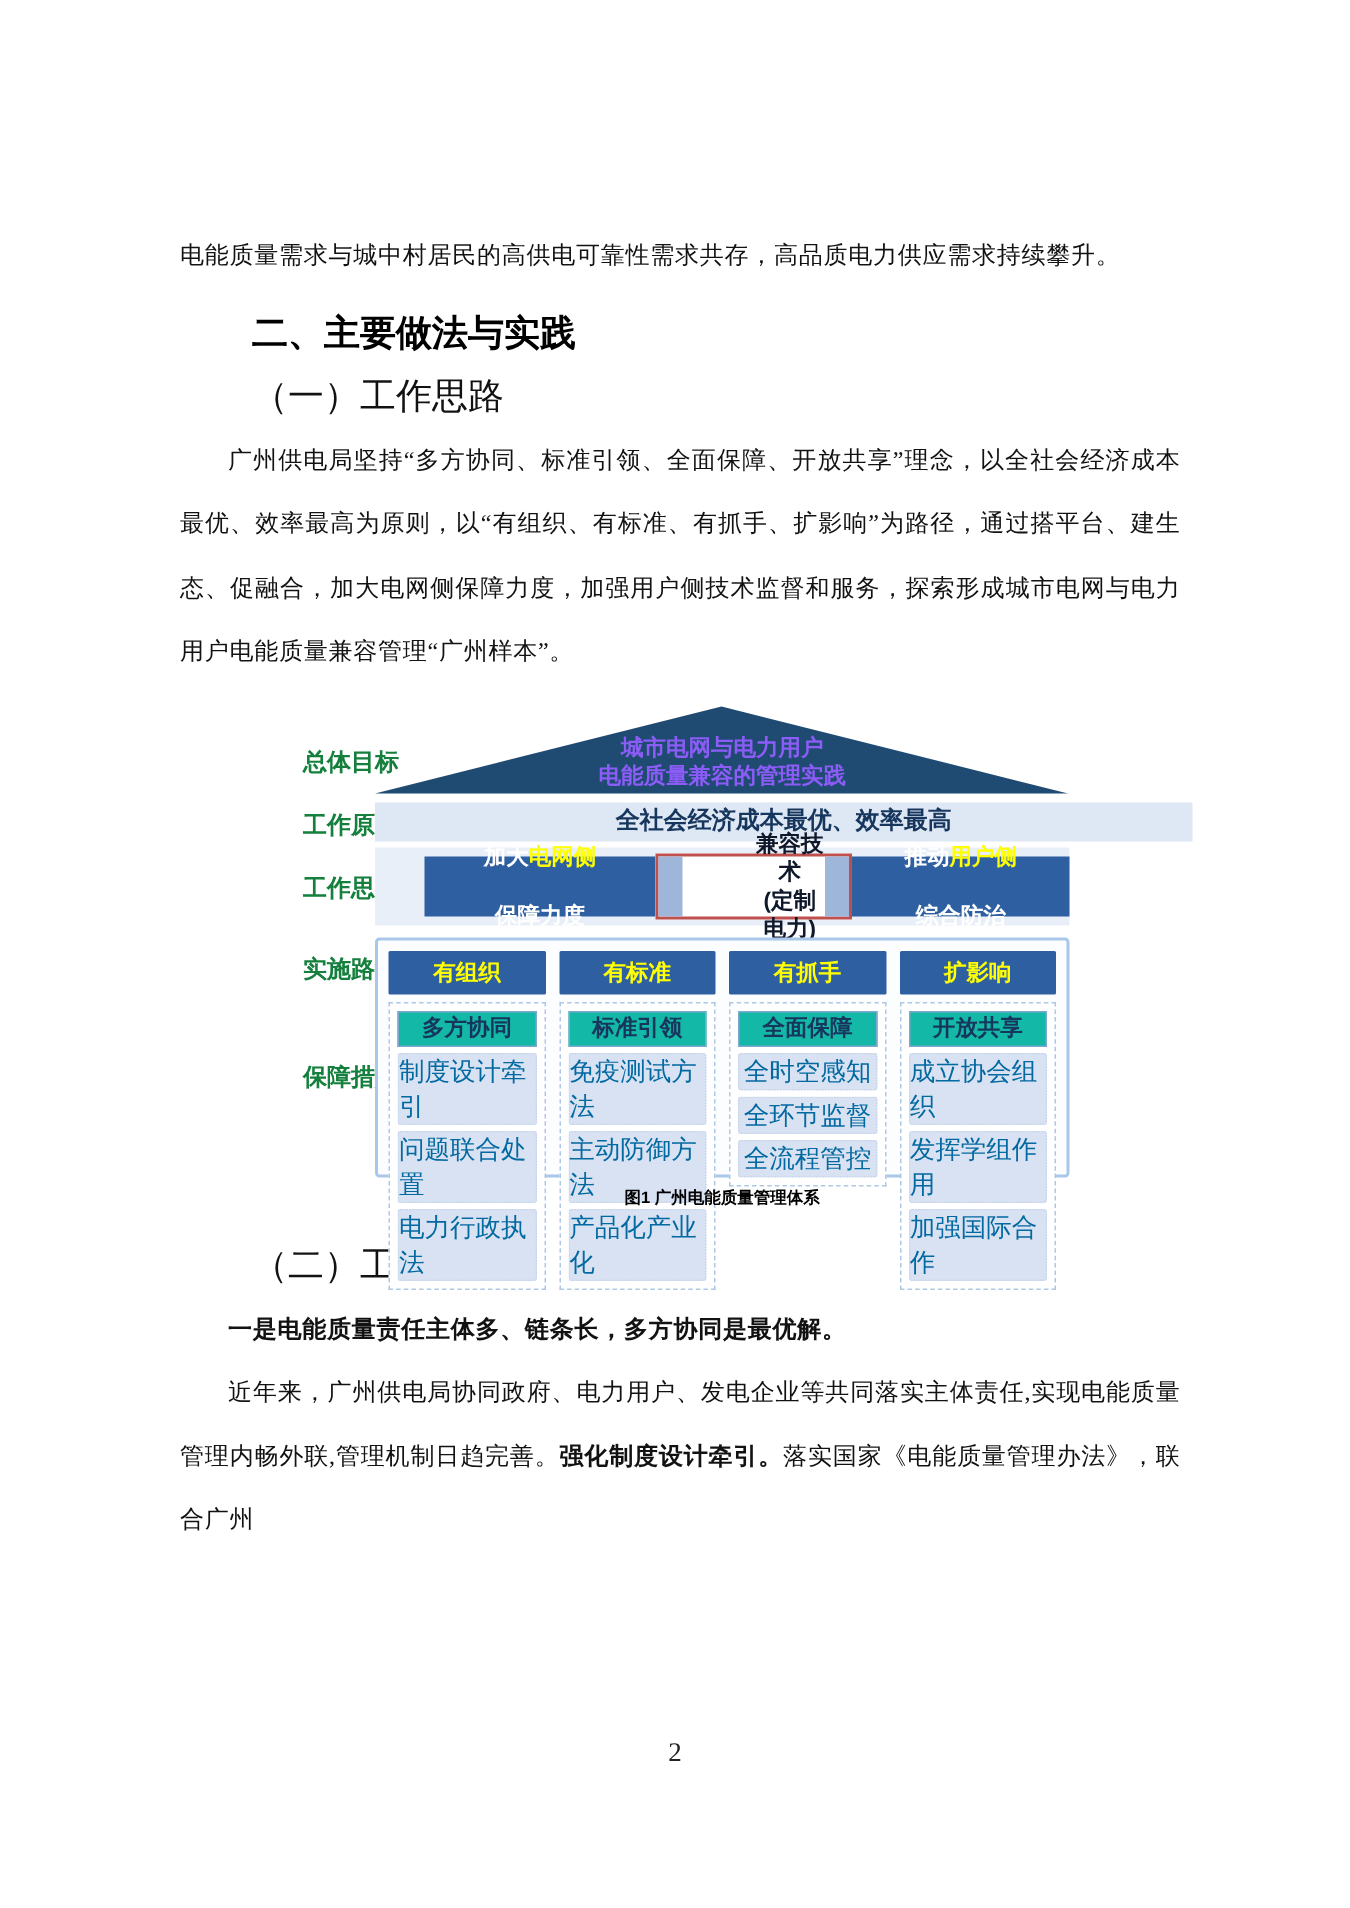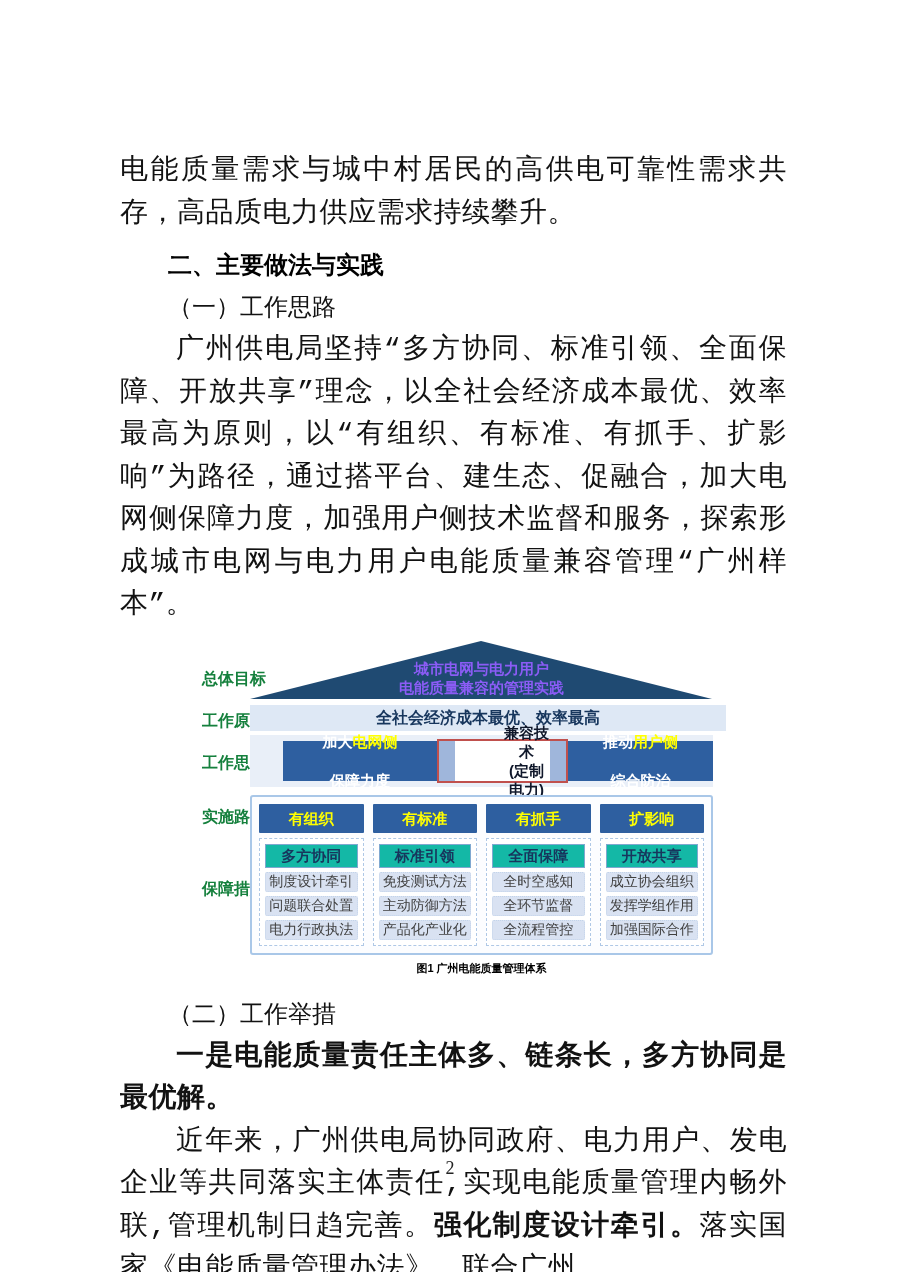--- a/index.html
+++ b/index.html
@@ -7,22 +7,22 @@
     position:relative;
     width:900px;height:1272px;
     background:#ffffff;
     margin:0 auto;
     font-family:"Liberation Serif","DejaVu Serif",serif;
     color:#121212;
     overflow:hidden;
   }
   .doc{position:absolute;left:120px;right:113px;top:150px;}
   .body-text{
-    font-size:28px;line-height:42.5px;margin:0;
-    text-align:justify;letter-spacing:0.5px;font-family:Liberation Mono, monospace;
+    font-size:16px;line-height:42.5px;margin:0;
+    text-align:justify;letter-spacing:0.5px;
   }
   .indent{text-indent:2em;}
   .bold{font-weight:bold;}
   h2.section{
     font-family:"Liberation Sans","DejaVu Sans",sans-serif;
     font-size:24px;line-height:43px;font-weight:bold;
     margin:8px 0 0 0;text-indent:2em;color:#000;
   }
   h3.sub{
     font-size:24px;line-height:43px;font-weight:normal;
@@ -56,21 +56,21 @@
     border-bottom:58px solid #1F4A72;
   }
   .roof-text{
     position:absolute;left:0;right:0;bottom:2px;
     text-align:center;color:#8b5cf6;font-weight:bold;
     font-size:15px;line-height:19px;
   }
 
   
   .band{
-    position:absolute;top:64px;left:0;width:476px;height:26px;
+    position:absolute;top:64px;left:0;width:545px;height:26px;
     background:#DEE8F5;color:#17365D;font-weight:bold;
     font-size:16px;line-height:26px;text-align:center;
   }
 
   
   .strip{position:absolute;top:94px;left:0;width:463px;height:52px;background:#E9EFF8;}
   .appr-box{
     position:absolute;top:6px;height:40px;background:#2E5FA0;
     color:#fff;font-weight:bold;font-size:15px;line-height:19px;
     text-align:center;display:flex;flex-direction:column;justify-content:center;gap:20px;
@@ -104,21 +104,21 @@
   .col-body{
     flex:1;border:1px dashed #AFC8E6;background:#ffffff;
     padding:5px;display:flex;flex-direction:column;gap:4px;
   }
   .strategy{
     height:24px;line-height:22px;background:#14b8a6;
     border:1px solid #7FA8D0;color:#17365D;font-weight:bold;
     font-size:15px;text-align:center;box-sizing:border-box;
   }
   .measure{
-    flex:1;background:#D9E2F2;color:#404040;font-size:14px;
+    flex:1;background:#D9E2F2;color:#0369a1;font-size:17px;
     display:flex;align-items:center;justify-content:center;
     border:1px dotted #C3D4EA;border-radius:2px;box-sizing:border-box;
   }
   .fig-caption{
     position:absolute;top:320px;left:130px;width:463px;
     text-align:center;font-size:11px;font-weight:bold;color:#000;
   }
 
   .page-number{
     position:absolute;left:0;right:0;top:1158px;

